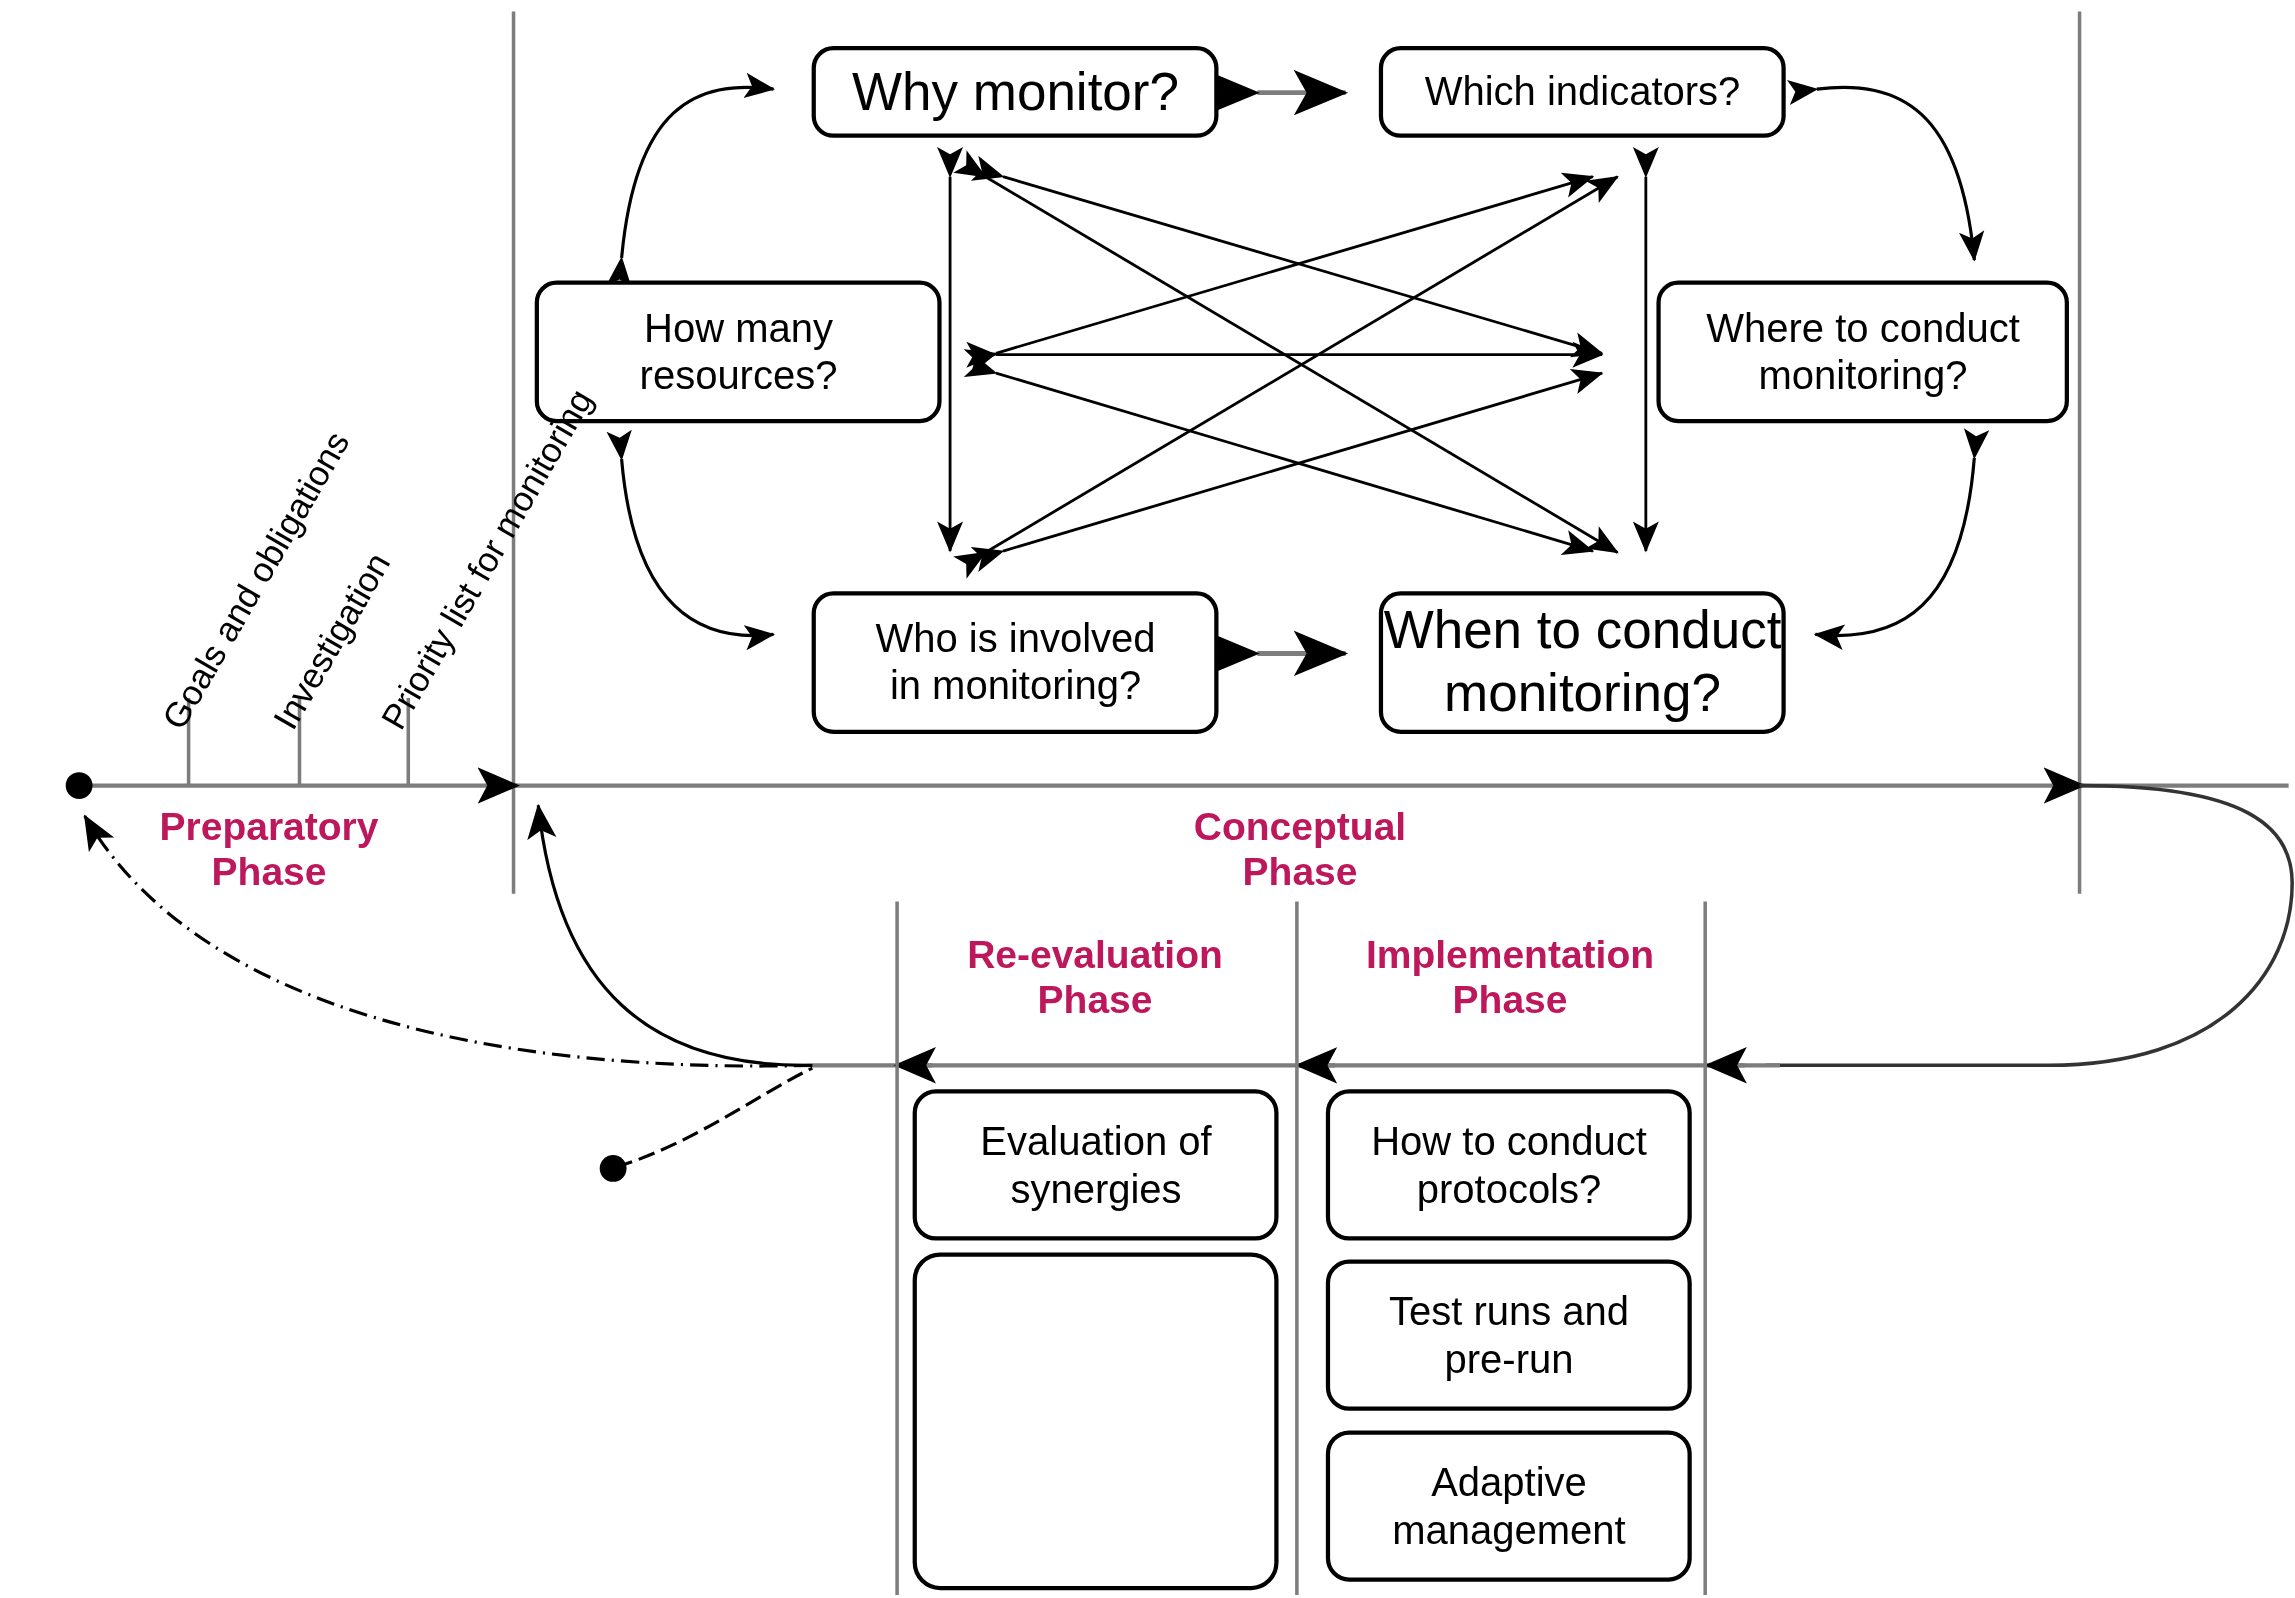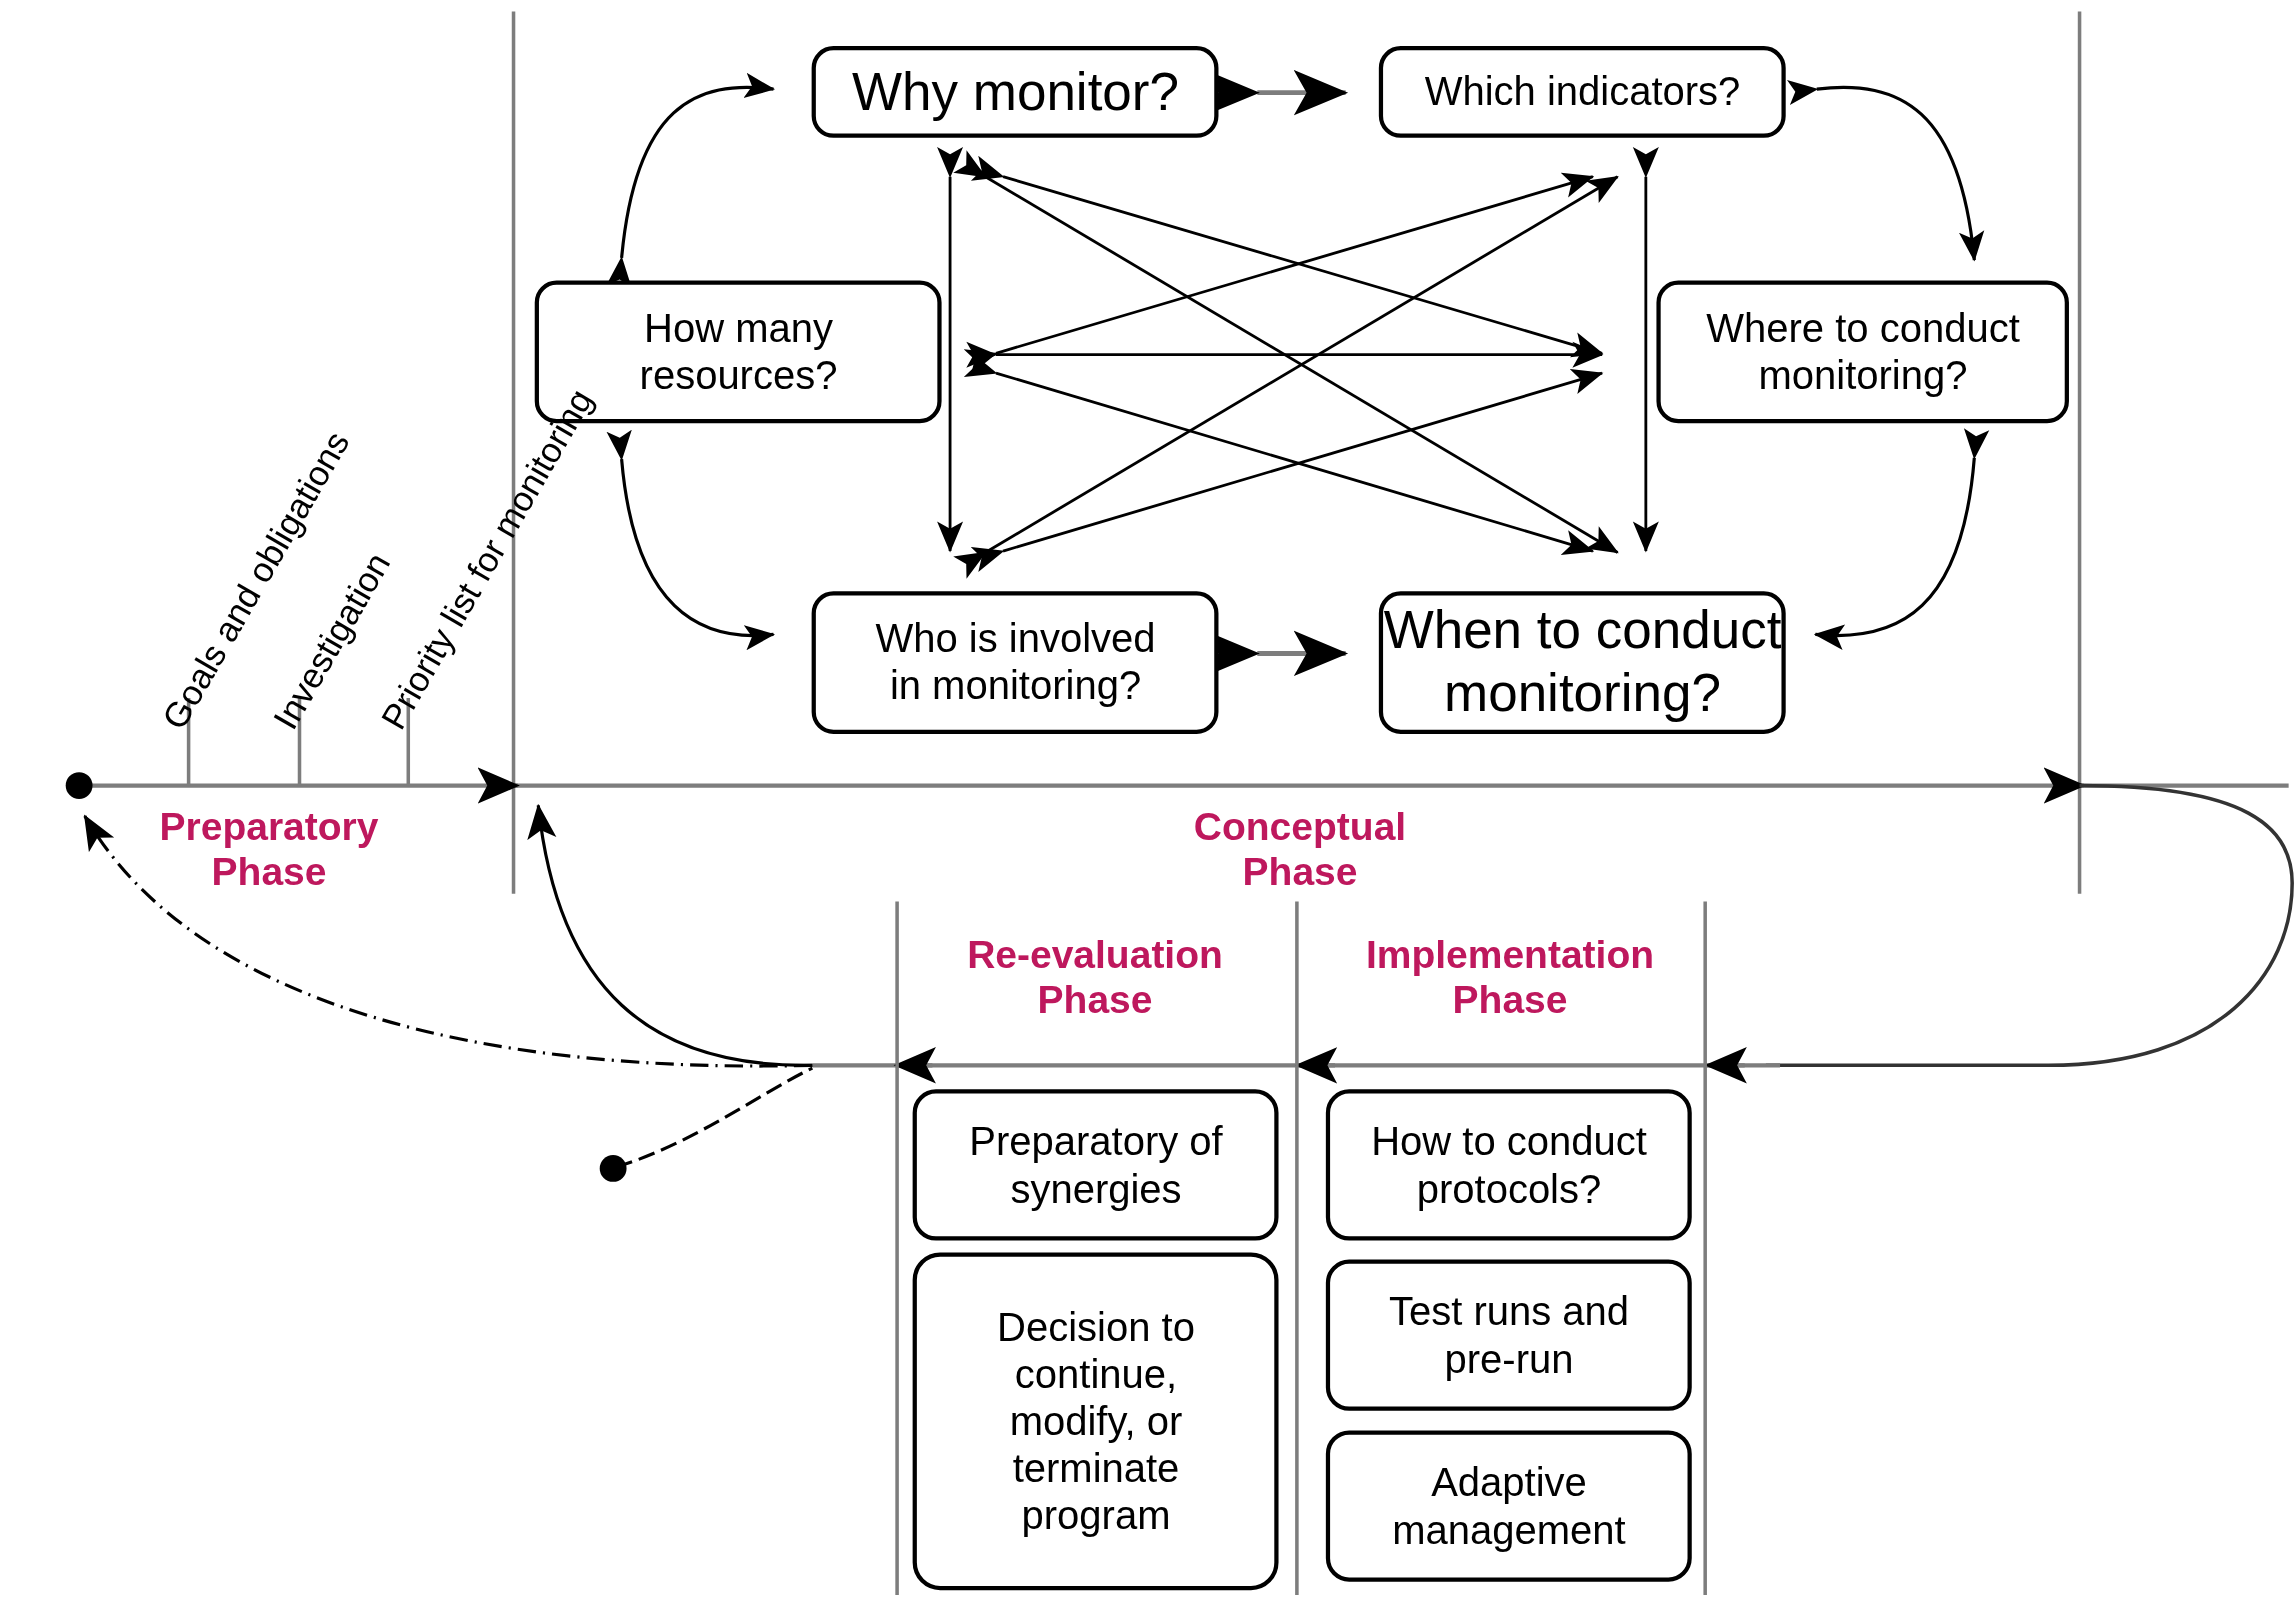--- a/index.html
+++ b/index.html
@@ -159,27 +159,22 @@
   <div class="box-label" style="left:1381px; top:48px; width:403px; height:88px; font-size:40px;">Which indicators?</div>
   <div class="box-label" style="left:537px; top:283px; width:403px; height:138px; font-size:40px;">How many
 resources?</div>
   <div class="box-label" style="left:1659px; top:283px; width:408px; height:138px; font-size:40px;">Where to conduct
 monitoring?</div>
   <div class="box-label" style="left:814px; top:593px; width:403px; height:138px; font-size:40px;">Who is involved
 in monitoring?</div>
   <div class="box-label" style="left:1381px; top:593px; width:403px; height:138px; font-size:53px;">When to conduct
 monitoring?</div>
 
-  <div class="box-label" style="left:915px; top:1092px; width:362px; height:147px; font-size:40px;">Preparatory of
+  <div class="box-label" style="left:915px; top:1092px; width:362px; height:147px; font-size:40px;">Evaluation of
 synergies</div>
-  <div class="box-label" style="left:915px; top:1255px; width:362px; height:333px; font-size:40px;">Decision to
-continue,
-modify, or
-terminate
-program</div>
 
   <div class="box-label" style="left:1328px; top:1092px; width:362px; height:147px; font-size:40px;">How to conduct
 protocols?</div>
   <div class="box-label" style="left:1328px; top:1262px; width:362px; height:147px; font-size:40px;">Test runs and
 pre-run</div>
   <div class="box-label" style="left:1328px; top:1433px; width:362px; height:147px; font-size:40px;">Adaptive
 management</div>
 
 </div>
 

